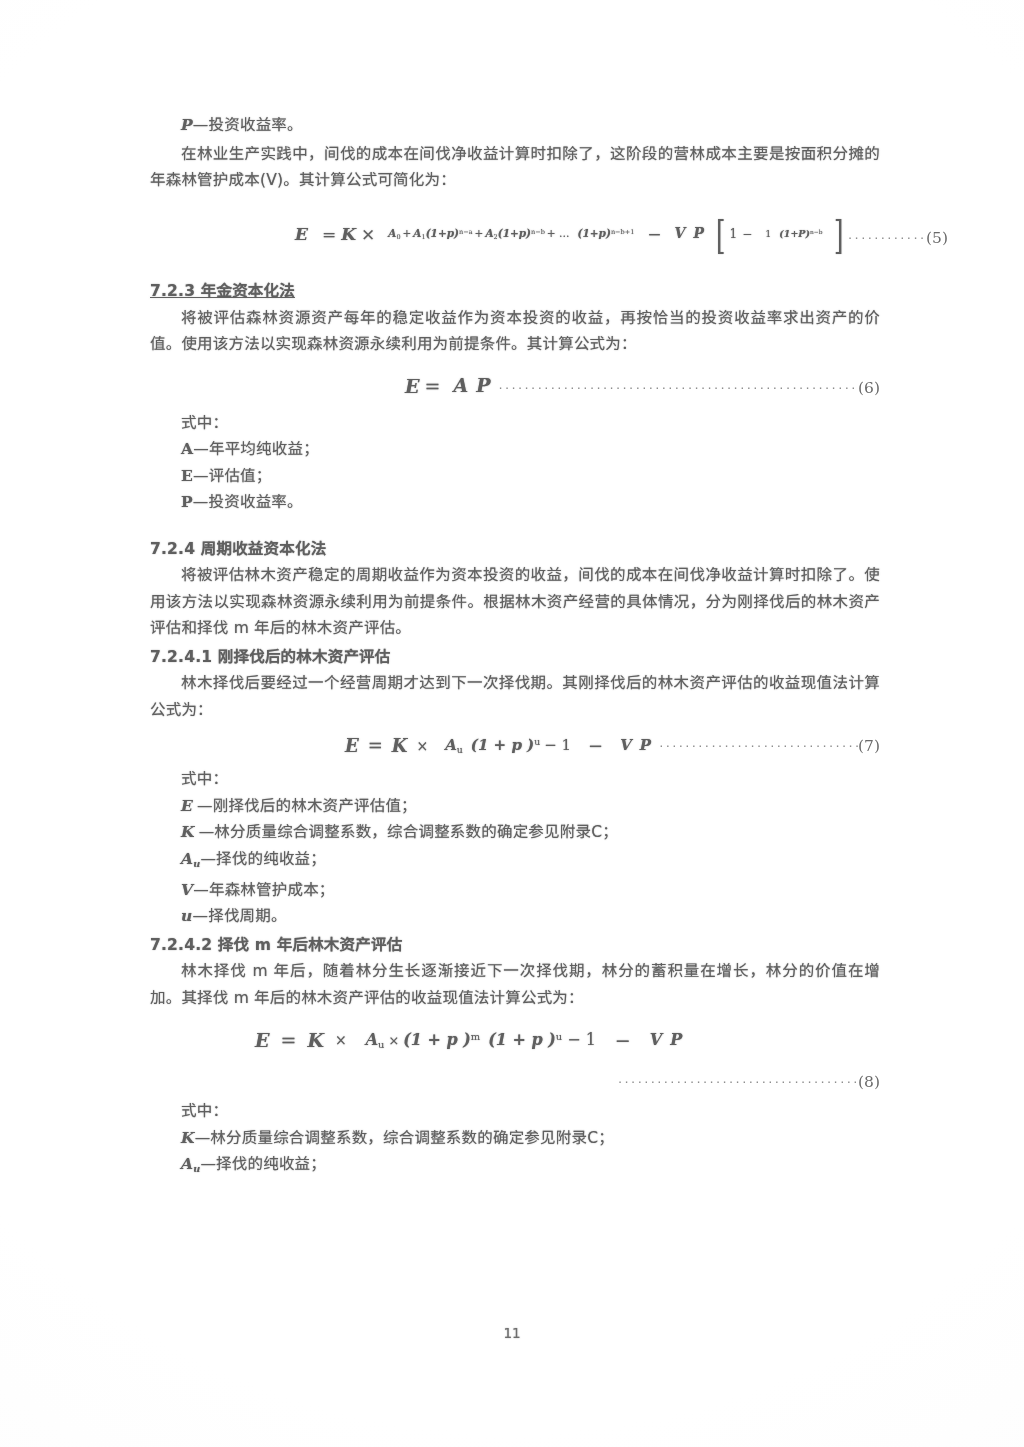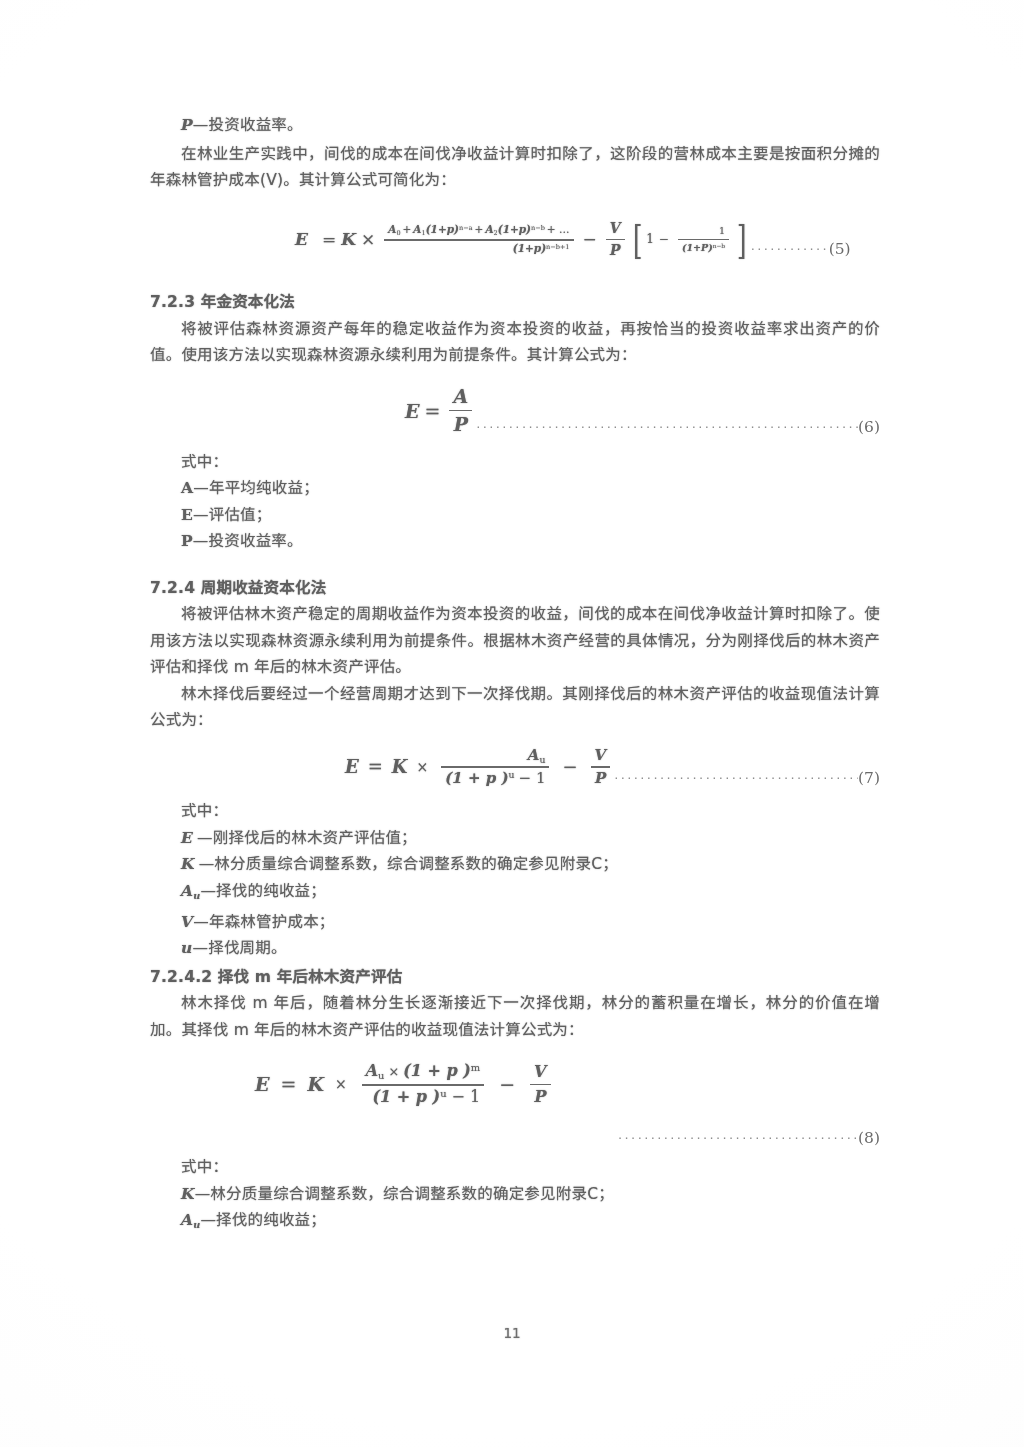--- a/index.html
+++ b/index.html
@@ -87,22 +87,22 @@
   .formula-row {
     display: flex;
     align-items: center;
     font-family: "DejaVu Serif", "Liberation Serif", serif;
     font-size: 17px;
     color: #5f5f5f;
     text-shadow: 0 0 0.9px rgba(90,90,90,0.55), 0 0 1.8px rgba(120,120,120,0.30);
   }
   .frac {
     display: inline-flex;
-    flex-direction: column;
-    align-items: flex-end;
+    flex-direction: row;
+    align-items: flex-start;
     vertical-align: middle;
     margin: 0 4px;
   }
   .frac .num, .frac .den {
     padding: 0 4px;
     white-space: nowrap;
     line-height: 1.25;
   }
   .frac .bar {
     width: 100%;
@@ -198,21 +198,21 @@
           <span class="num">1</span>
           <span class="bar"></span>
           <span class="den"><span class="italic-math">(1+P)</span><sup>n−b</sup></span>
         </span>
         <span class="bracket">]</span>
       </div>
       <span class="dots" style="max-width:78px;">·····································</span>
       <span class="eqnum">(5)</span>
     </div>
 
-    <div class="heading ink" style="margin-top:30px;">7.2.3  年金资本化法</div>
+    <div class="heading ink" style="margin-top:30px;text-decoration:underline;">7.2.3  年金资本化法</div>
     <p class="para indent ink">将被评估森林资源资产每年的稳定收益作为资本投资的收益，再按恰当的投资收益率求出资产的价值。使用该方法以实现森林资源永续利用为前提条件。其计算公式为：</p>
 
     <div style="margin-top:16px; display:flex; align-items:flex-end; padding-left:255px;">
       <div class="formula-row" style="font-size:19px;">
         <span class="italic-math">E</span>
         <span class="op">=</span>
         <span class="frac">
           <span class="num italic-math">A</span>
           <span class="bar"></span>
           <span class="den italic-math">P</span>
@@ -225,20 +225,21 @@
     <div class="deflist ink" style="margin-top:12px;">
       <div>式中：</div>
       <div><span class="var-up">A</span><span>—年平均纯收益；</span></div>
       <div><span class="var-up">E</span><span>—评估值；</span></div>
       <div><span class="var-up">P</span><span>—投资收益率。</span></div>
     </div>
 
     <div class="heading ink" style="margin-top:20px;">7.2.4  周期收益资本化法</div>
     <p class="para indent ink">将被评估林木资产稳定的周期收益作为资本投资的收益，间伐的成本在间伐净收益计算时扣除了。使用该方法以实现森林资源永续利用为前提条件。根据林木资产经营的具体情况，分为刚择伐后的林木资产评估和择伐 m 年后的林木资产评估。</p>
 
+    <div class="heading ink" style="margin-top:2px;">7.2.4.1  刚择伐后的林木资产评估</div>
     <p class="para indent ink">林木择伐后要经过一个经营周期才达到下一次择伐期。其刚择伐后的林木资产评估的收益现值法计算公式为：</p>
 
     <div style="margin-top:12px; display:flex; align-items:flex-end; padding-left:195px;">
       <div class="formula-row" style="font-size:18px;">
         <span class="italic-math">E</span>
         <span class="op" style="margin:0 9px;">=</span>
         <span class="italic-math">K</span>
         <span class="op" style="margin:0 9px; font-size:14px;">×</span>
         <span class="frac" style="font-size:15px;">
           <span class="num"><span class="italic-math">A</span><sub>u</sub></span>

